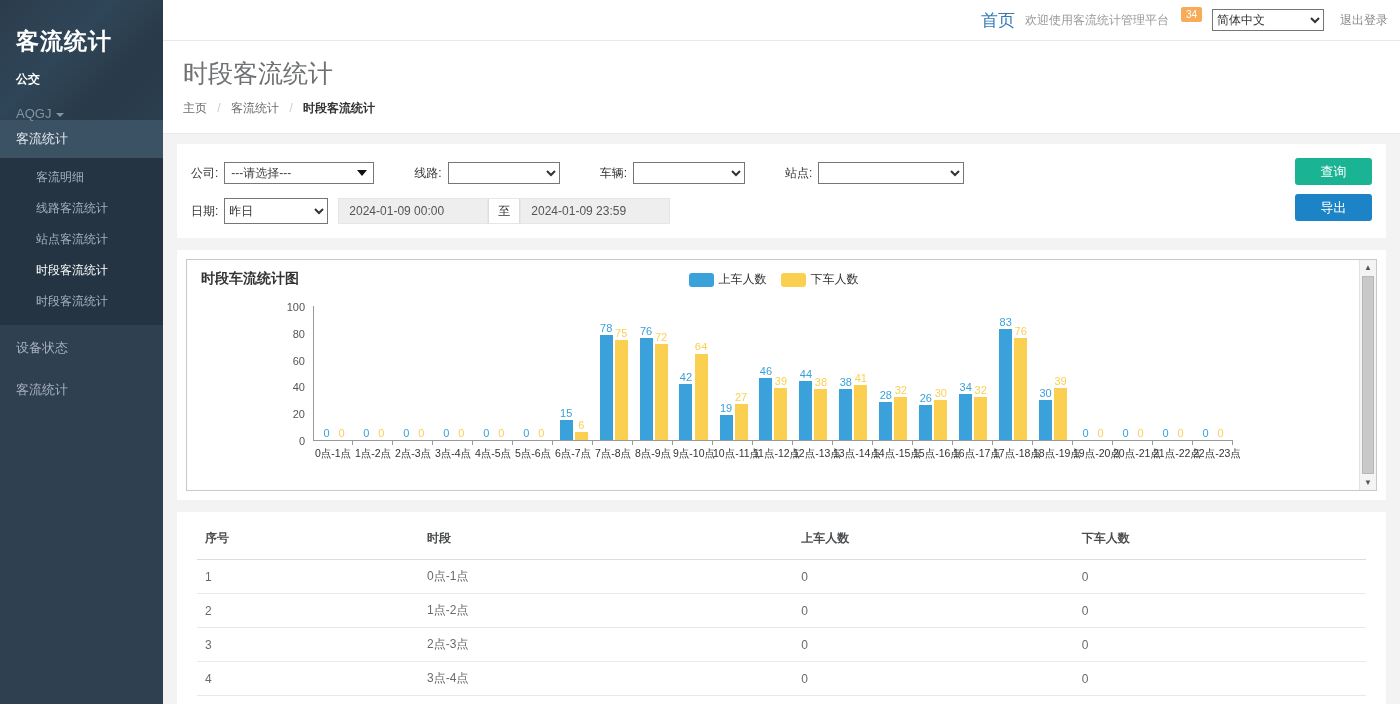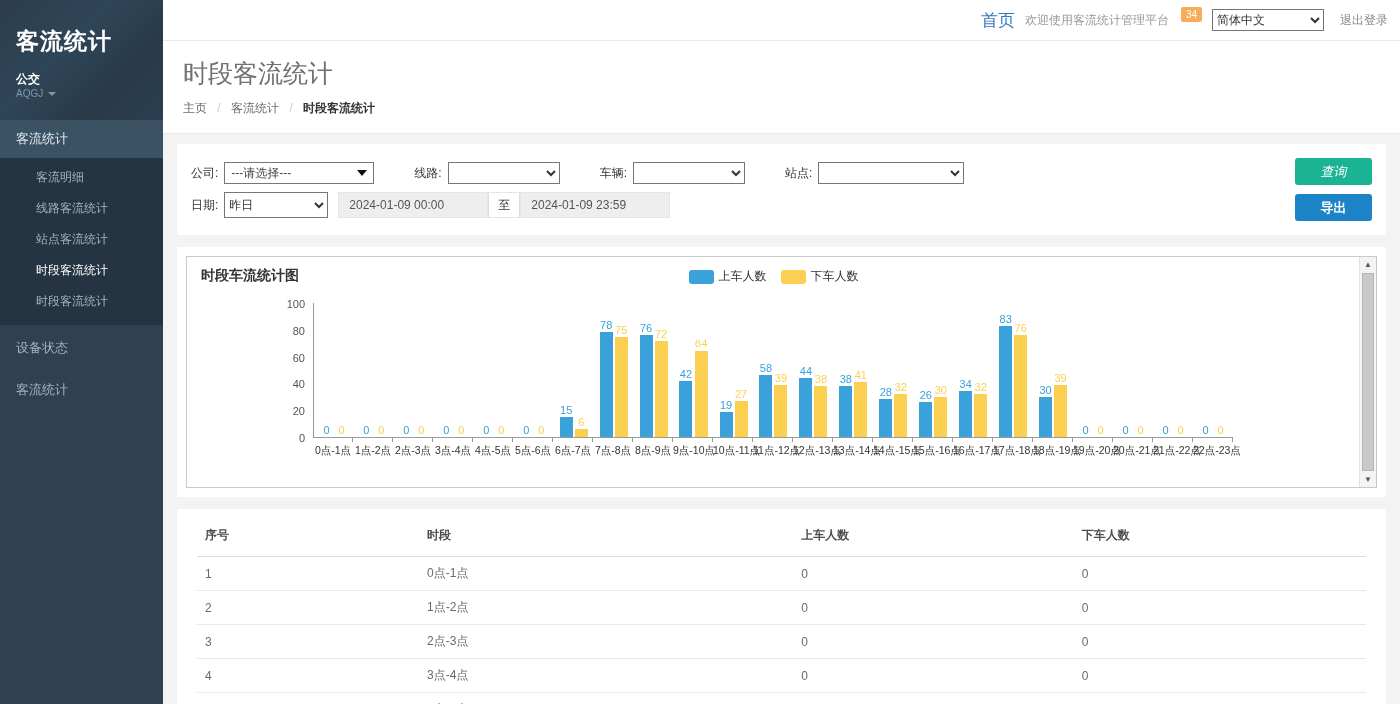--- a/index.html
+++ b/index.html
@@ -6,21 +6,21 @@
   html,body { width:1400px; height:704px; overflow:hidden; background:#f3f3f4;
     font-family:"Liberation Sans","DejaVu Sans",sans-serif; font-size:13px; color:#676a6c; }
   .app { display:flex; width:1400px; height:704px; }
 
   
   .sidebar { width:163px; min-width:163px; height:704px; background:#2f4050; color:#a7b1c2; }
   .sidebar-header { padding:18px 16px 14px 16px; height:120px;
      background:linear-gradient(135deg,#2b3c4c 0%,#2f4658 40%,#293a49 70%,#2b3f50 100%); }
   .logo { color:#ffffff; font-size:23px; font-weight:bold; letter-spacing:1px; margin-top:8px; }
   .org  { color:#ffffff; font-size:12px; font-weight:bold; margin-top:14px; }
-  .user { color:#8095a8; font-size:10px; margin-top:0; cursor:pointer; }
+  .user { color:#8095a8; font-size:13px; margin-top:18px; cursor:pointer; }
   .caret { display:inline-block; width:0; height:0; margin-left:5px; vertical-align:middle;
      border-left:4px solid transparent; border-right:4px solid transparent; border-top:4px solid #8095a8; }
   .nav-section { padding:10px 16px; font-size:13px; color:#a7b1c2; cursor:pointer; }
   .nav-section.open { background:#3b5265; color:#e4e9ee; }
   .nav-sub { background:#243442; padding:4px 0 8px 0; }
   .nav-item { padding:7px 10px 7px 36px; font-size:12px; color:#a7b1c2; cursor:pointer; white-space:nowrap; }
   .nav-item.active { color:#ffffff; }
   .nav-section.plain { margin-top:4px; }
 
   
@@ -57,22 +57,22 @@
   .w-line { width:112px; } .w-veh { width:112px; } .w-sta { width:146px; }
   .date-select { width:104px; height:26px; border:1px solid #767676; background:#fff; font-size:12px; color:#333; margin-right:10px; }
   .date-input { width:150px; height:26px; background:#eeeeee; border:1px solid #e5e6e7; color:#555;
      font-size:12px; padding:0 10px; }
   .date-addon { height:26px; background:#fff; border-top:1px solid #e5e6e7; border-bottom:1px solid #e5e6e7;
      display:flex; align-items:center; padding:0 9px; font-size:12px; color:#333;
      border-left:1px solid #ddd; border-right:1px solid #ddd; }
   .btn-col { display:flex; flex-direction:column; gap:9px; padding-top:4px; }
   .btn { width:77px; height:27px; border:none; border-radius:3px; color:#fff; font-size:13px; cursor:pointer;
      font-family:inherit; }
-  .btn-query { background:#1ab394;font-style:italic; }
-  .btn-export { background:#1c84c6;font-weight:bold; }
+  .btn-query { background:#1ab394; }
+  .btn-export { background:#1c84c6; }
 
   
   .chart-panel { padding:9px 9px; }
   .chart-box { border:1px solid #c9c9c9; position:relative; height:232px; padding:10px 30px 0 14px; }
   .chart-head { position:relative; height:24px; }
   .chart-title { font-size:14px; font-weight:bold; color:#333; }
   .legend { position:absolute; left:50%; top:1px; transform:translateX(-50%);
      display:flex; gap:14px; align-items:center; }
   .legend-item { display:flex; align-items:center; gap:5px; font-size:12px; color:#333; }
   .legend-swatch { width:25px; height:14px; border-radius:3px; }
@@ -169,21 +169,21 @@
               <span>---请选择---</span>
               <span class="tri"></span>
             </div>
             <span class="f-label">线路:</span>
             <select class="plain-select w-line"><option></option></select>
             <span class="f-label">车辆:</span>
             <select class="plain-select w-veh"><option></option></select>
             <span class="f-label">站点:</span>
             <select class="plain-select w-sta"><option></option></select>
           </div>
-          <div class="f-row" style="margin-top:8px;">
+          <div class="f-row" style="margin-top:14px;">
             <span class="f-label">日期:</span>
             <select class="date-select">
               <option>昨日</option>
             </select>
             <input class="date-input" readonly="" value="2024-01-09 00:00" style="">
             <span class="date-addon">至</span>
             <input class="date-input" readonly="" value="2024-01-09 23:59" style="">
           </div>
         </div>
         <div class="btn-col">
@@ -322,21 +322,21 @@
                     <div class="bar-val" style="color: rgb(58, 161, 218);">19</div>
                     <div class="bar-rect" style="height: 25.46px; background: rgb(58, 161, 218);"></div>
                   </div>
                   <div class="bar-unit">
                     <div class="bar-val" style="color: rgb(251, 208, 80); text-align: right;">27</div>
                     <div class="bar-rect" style="height: 36.18px; background: rgb(251, 208, 80);"></div>
                   </div>
                 </div>
                 <div class="cat-cell">
                   <div class="bar-unit">
-                    <div class="bar-val" style="color: rgb(58, 161, 218);">58</div>
+                    <div class="bar-val" style="color: rgb(58, 161, 218);">46</div>
                     <div class="bar-rect" style="height: 61.64px; background: rgb(58, 161, 218);"></div>
                   </div>
                   <div class="bar-unit">
                     <div class="bar-val" style="color: rgb(251, 208, 80);">39</div>
                     <div class="bar-rect" style="height: 52.26px; background: rgb(251, 208, 80);"></div>
                   </div>
                 </div>
                 <div class="cat-cell">
                   <div class="bar-unit">
                     <div class="bar-val" style="color: rgb(58, 161, 218);">44</div>

